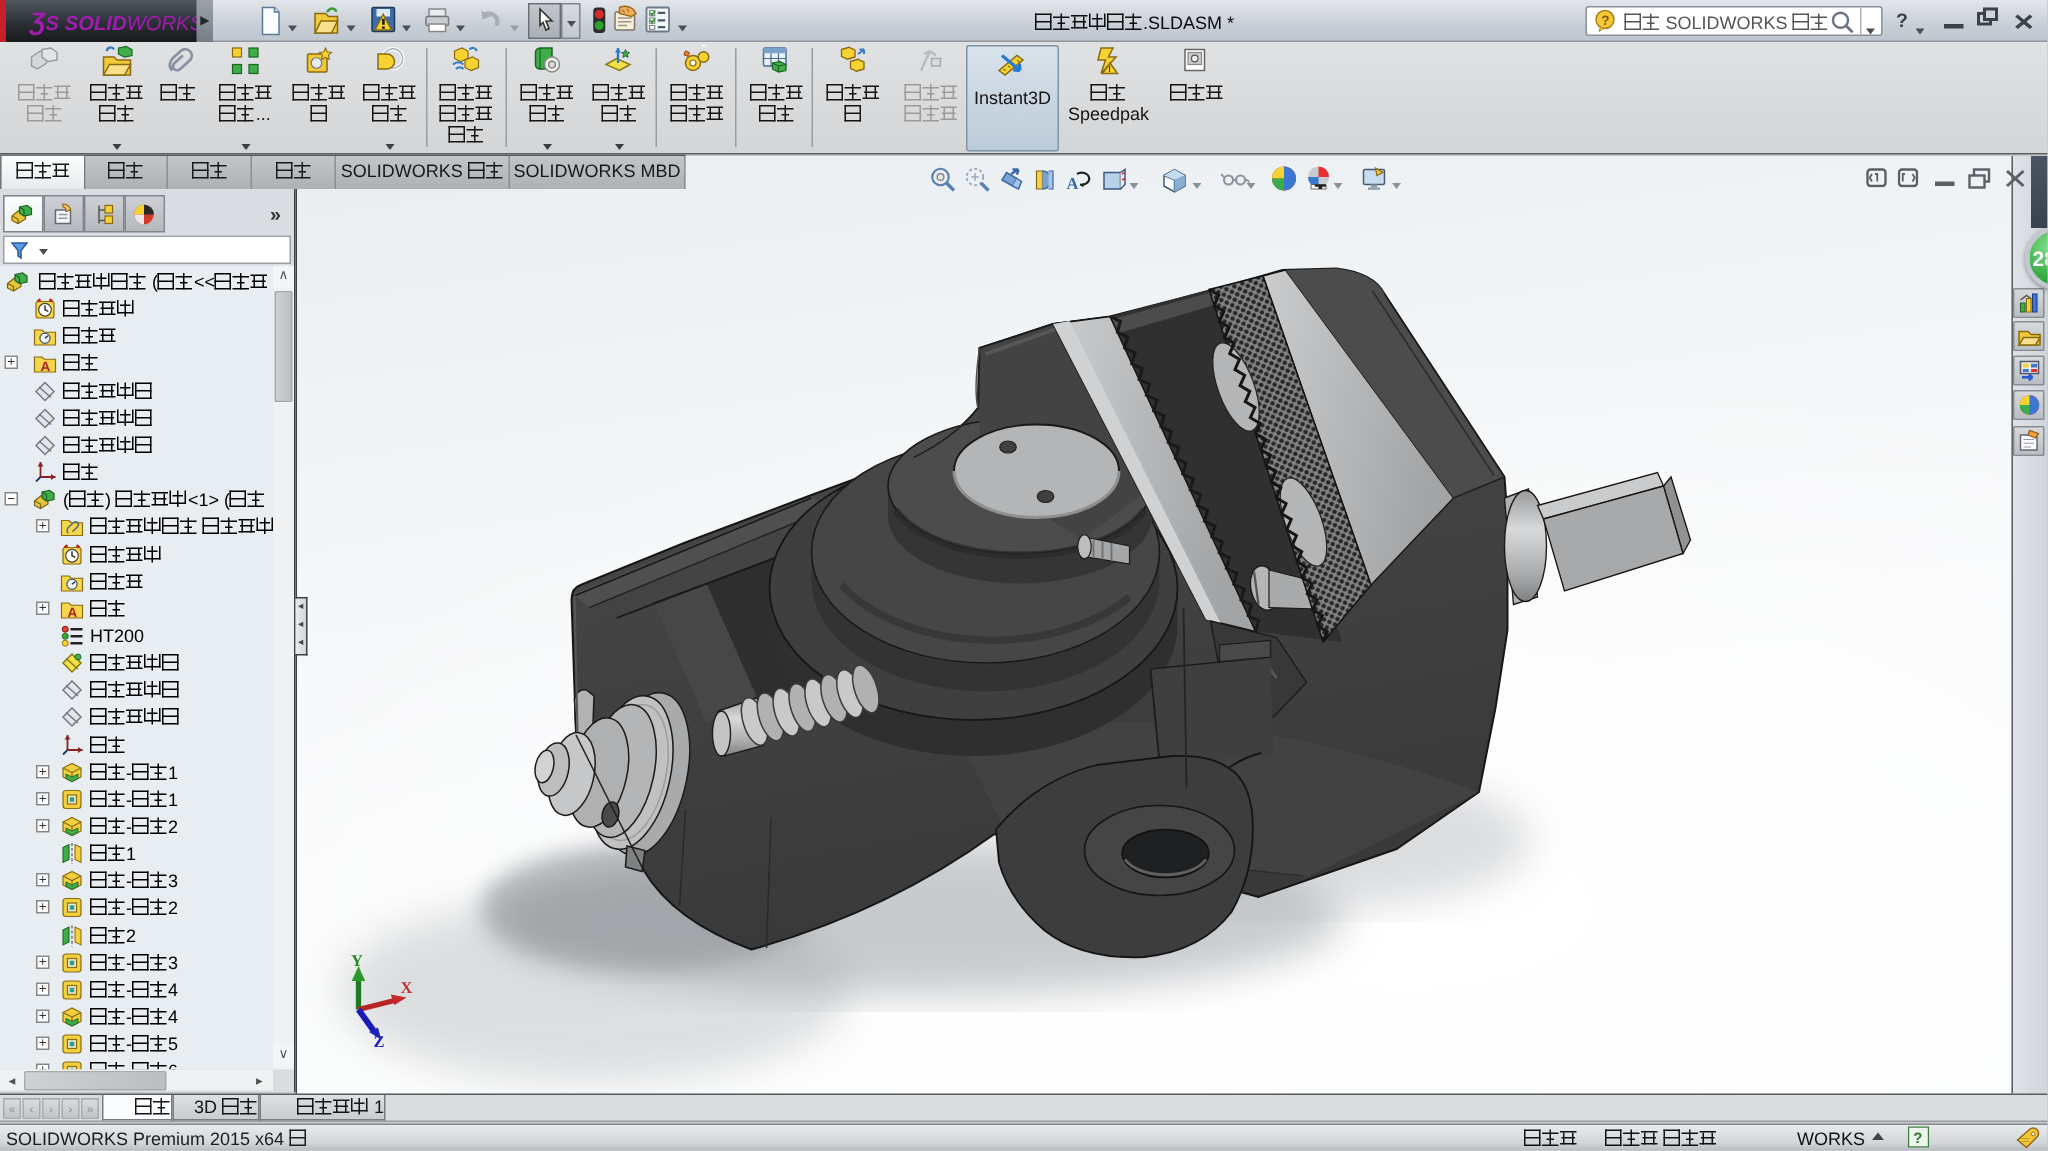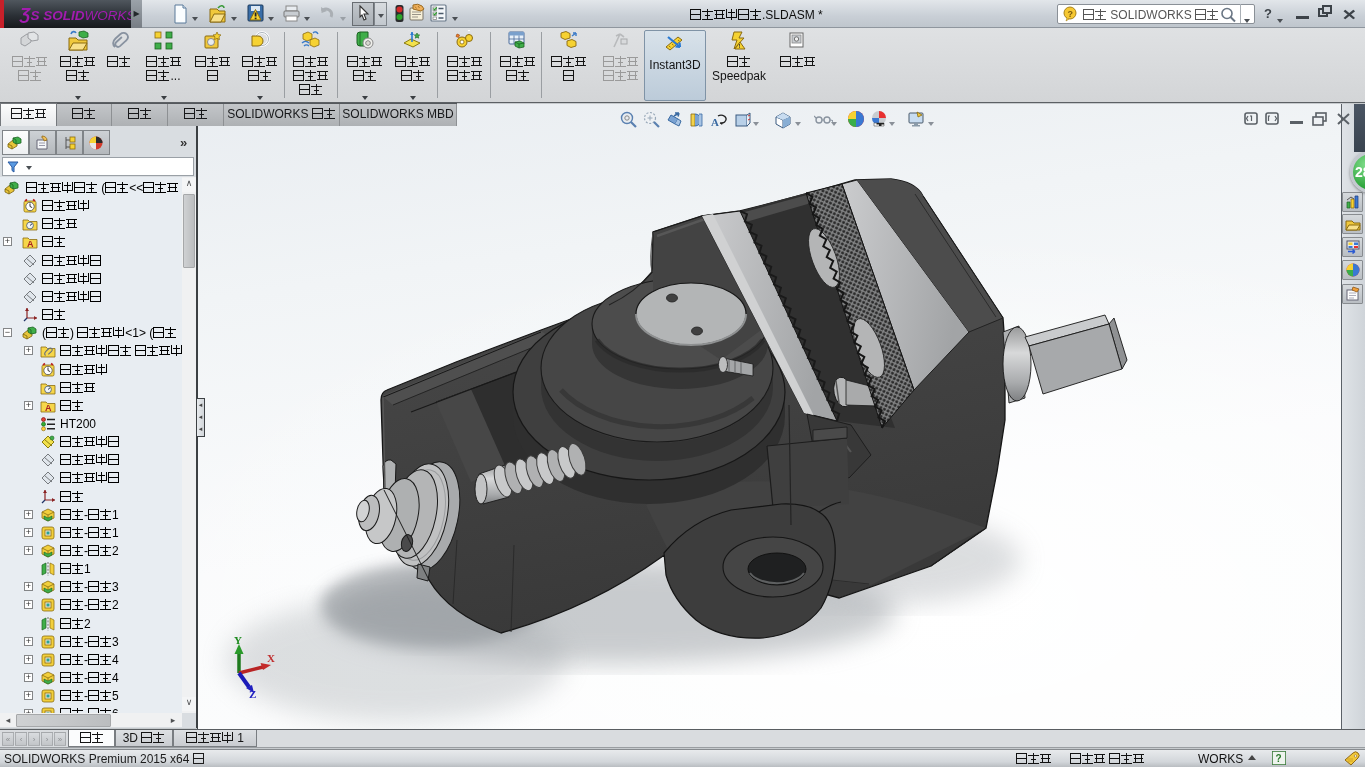--- a/index.html
+++ b/index.html
@@ -49,21 +49,21 @@
 .pm{position:absolute;width:9px;height:9px;border:1px solid #848688;background:#fff;font-size:9px;line-height:7px;text-align:center;color:#333}
 
 .sb{background:#f0f1f2}
 .sbthumb{background:linear-gradient(90deg,#cfd1d3,#bbbdbf);border:1px solid #a6a8aa;border-radius:1px}
 .sbarr{color:#505254;font-size:9px;text-align:center}
 
 #taskpane{left:1341px;top:104px;width:24px;height:627px;background:linear-gradient(90deg,#dfe3e7,#cfd4d9);border-left:1px solid #5b6168}
 .tpbtn{position:absolute;left:1px;width:21px;height:20px;background:linear-gradient(#d6dadd,#b9bec3);border:1px solid #888c90;border-radius:1px}
 
 #btabs{left:0;top:729px;width:1365px;height:19px;background:#d9dcdf;border-top:1px solid #595d61;border-bottom:1px solid #9a9ea2}
-.btab{position:absolute;top:730px;height:17px;background:linear-gradient(#dde0e3,#c9ccd0);border:1px solid #797d81;border-top:none;text-align:center;line-height:17px;font-size:12px;color:#141414}
+.btab{position:absolute;top:730px;height:17px;background:linear-gradient(#dde0e3,#c9ccd0);border:1px solid #797d81;border-top:none;text-align:right;line-height:17px;font-size:12px;color:#141414}
 .btab.on{background:#fbfcfd}
 .bnav{position:absolute;top:732px;width:12px;height:14px;background:linear-gradient(#d9dcdf,#c2c5c8);border:1px solid #9396999e;color:#8d9093;font-size:8px;line-height:13px;text-align:center}
 
 #statusbar{left:0;top:749px;width:1365px;height:18px;background:linear-gradient(#e8eaec 0,#d2d6da 70%,#b9bdc1 100%);border-top:1px solid #878b8f;font-size:12px;color:#1c1c1c}
 </style></head><body>
 
 <svg width="0" height="0" style="position:absolute">
     <defs>
 <symbol id="i-asm" viewBox="0 0 16 16">
  <path d="M1 9 L6 5 L10 7 L10 11 L5 14 L1 12 Z" fill="#e8c53a" stroke="#7a6210" stroke-width=".8"></path>

